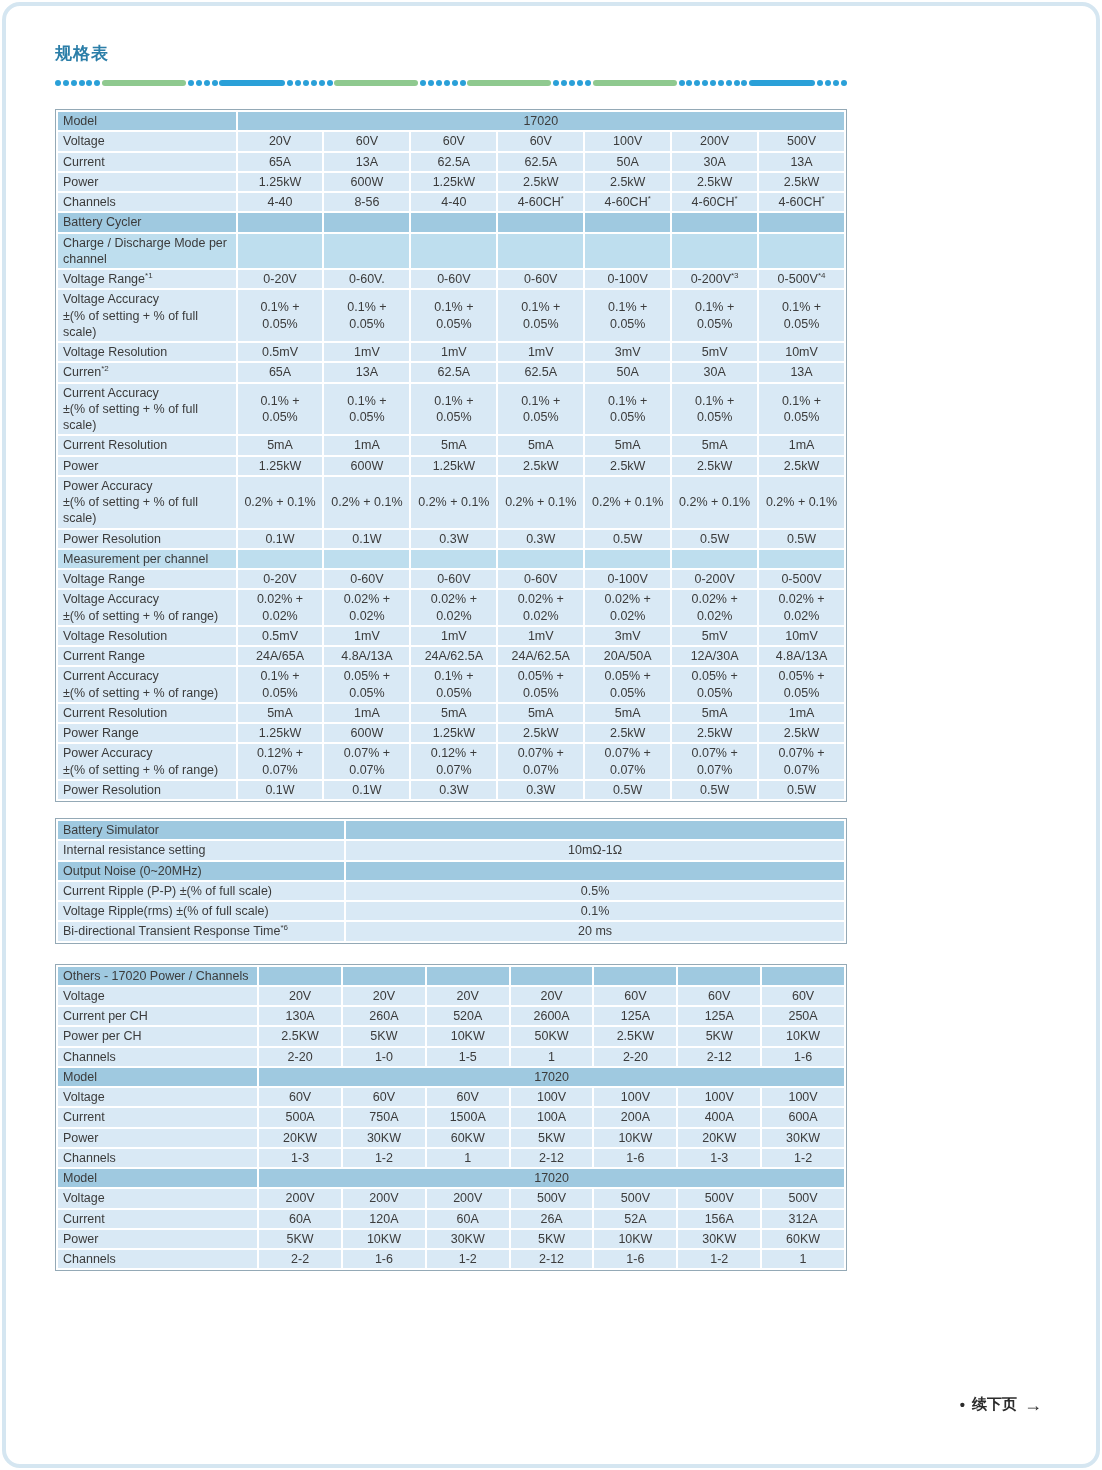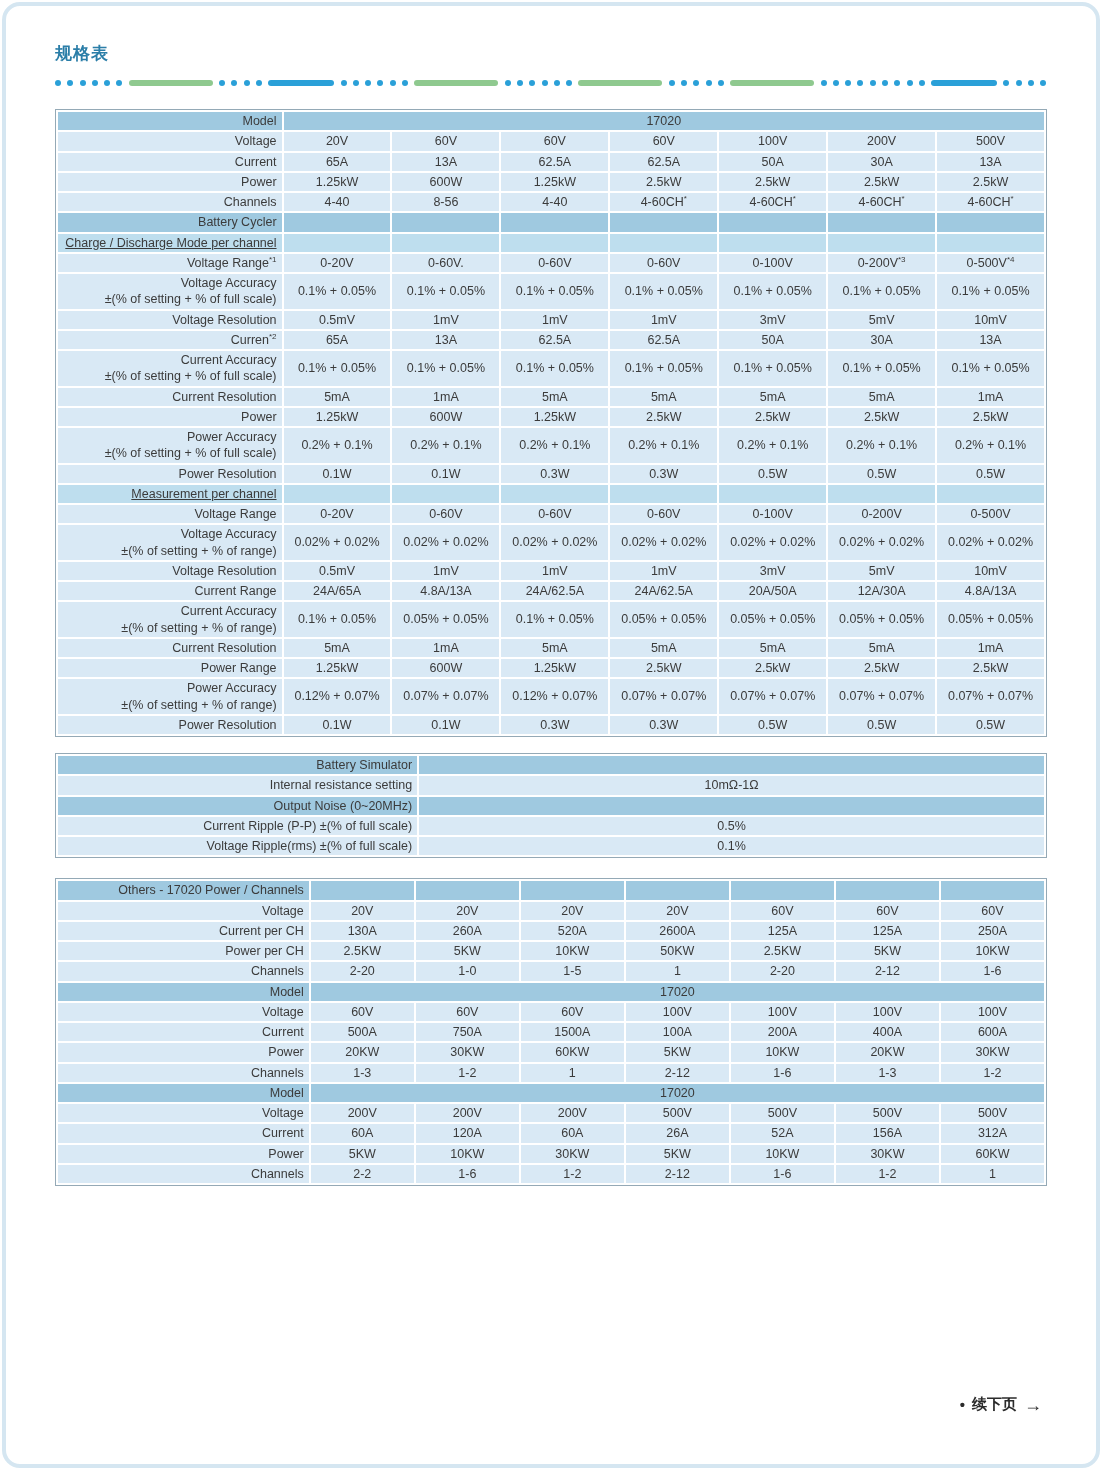--- a/index.html
+++ b/index.html
@@ -5,36 +5,36 @@
   :root{
     --accent-blue:#2aa0d8; --accent-green:#8fc98f; --title-teal:#2b7ea8;
     --header-dark:#9fc9e0; --header-light:#bedeee; --cell-light:#d9e9f5;
     --table-border:#94a9b6; --text-color:#3b3b3b;
   }
   *{box-sizing:border-box;}
   html,body{margin:0;padding:0;}
   body{width:1102px;height:1470px;position:relative;background:#ffffff;
        font-family:"Liberation Sans",sans-serif;color:var(--text-color);overflow:hidden;}
   .frame{position:absolute;inset:2px;border:4px solid #d5e6f1;border-radius:18px;pointer-events:none;}
-  .content{position:absolute;left:55px;top:42px;width:992px;}
+  .content{position:absolute;left:55px;top:42px;width:792px;}
   .title{font-size:17px;font-weight:700;color:var(--title-teal);margin:0 0 14px 0;letter-spacing:1px;}
   .separator{display:flex;align-items:center;justify-content:space-between;height:8px;margin:0 0 22px 0;overflow:hidden;}
   .separator .dot{width:6px;height:6px;border-radius:50%;background:var(--accent-blue);flex:0 0 auto;}
   .separator .dash{height:6px;border-radius:3px;flex:0 0 auto;}
   .separator .dash.green{background:var(--accent-green);width:84px;}
   .separator .dash.blue{background:var(--accent-blue);width:66px;}
   table.spec{width:100%;border-collapse:separate;border-spacing:2px;background:#fff;
              border:1px solid var(--table-border);table-layout:fixed;}
   td{font-size:12.5px;line-height:1.3;color:var(--text-color);padding:1px 5px;vertical-align:middle;
      overflow:hidden;}
-  td.lab{text-align:right;}
+  td.lab{text-align:left;}
   td.val{text-align:center;}
   td.cell{background:var(--cell-light);}
   td.dk{background:var(--header-dark);}
-  td.lt{background:var(--header-light);text-decoration:underline;}
+  td.lt{background:var(--header-light);}
   sup{font-size:8px;line-height:0;}
   .gap1{height:16px;}
   .gap2{height:20px;}
   .footer{position:absolute;right:60px;bottom:56px;display:flex;align-items:center;gap:7px;
           font-size:15px;font-weight:700;color:#2b2b2b;}
   .footer .bullet{font-size:15px;}
   .footer .arrow{font-size:18px;line-height:1;}
 </style>
 </head>
 <body>
@@ -379,20 +379,24 @@
             <td class="dk"></td>
           </tr>
           <tr>
             <td class="lab cell">Current Ripple (P-P) ±(% of full scale)</td>
             <td colspan="1" class="val cell">0.5%</td>
           </tr>
           <tr>
             <td class="lab cell">Voltage Ripple(rms) ±(% of full scale)</td>
             <td colspan="1" class="val cell">0.1%</td>
           </tr>
+          <tr>
+            <td class="lab cell">Bi-directional Transient Response Time<sup>*6</sup></td>
+            <td colspan="1" class="val cell">20 ms</td>
+          </tr>
         </tbody>
       </table>
     <div class="gap2"></div>
     <table class="spec">
         <colgroup>
           <col style="width: 25.8%;">
           <col>
           <col>
           <col>
           <col>

